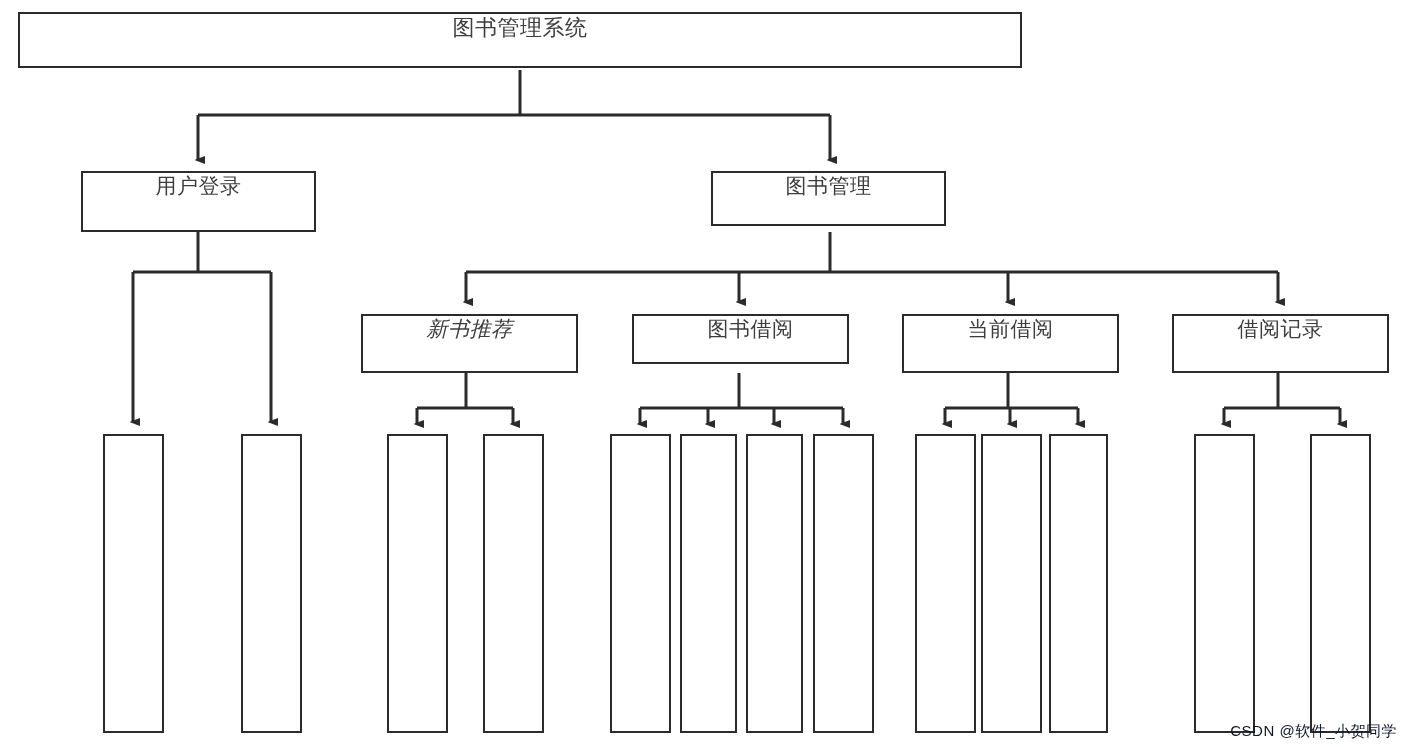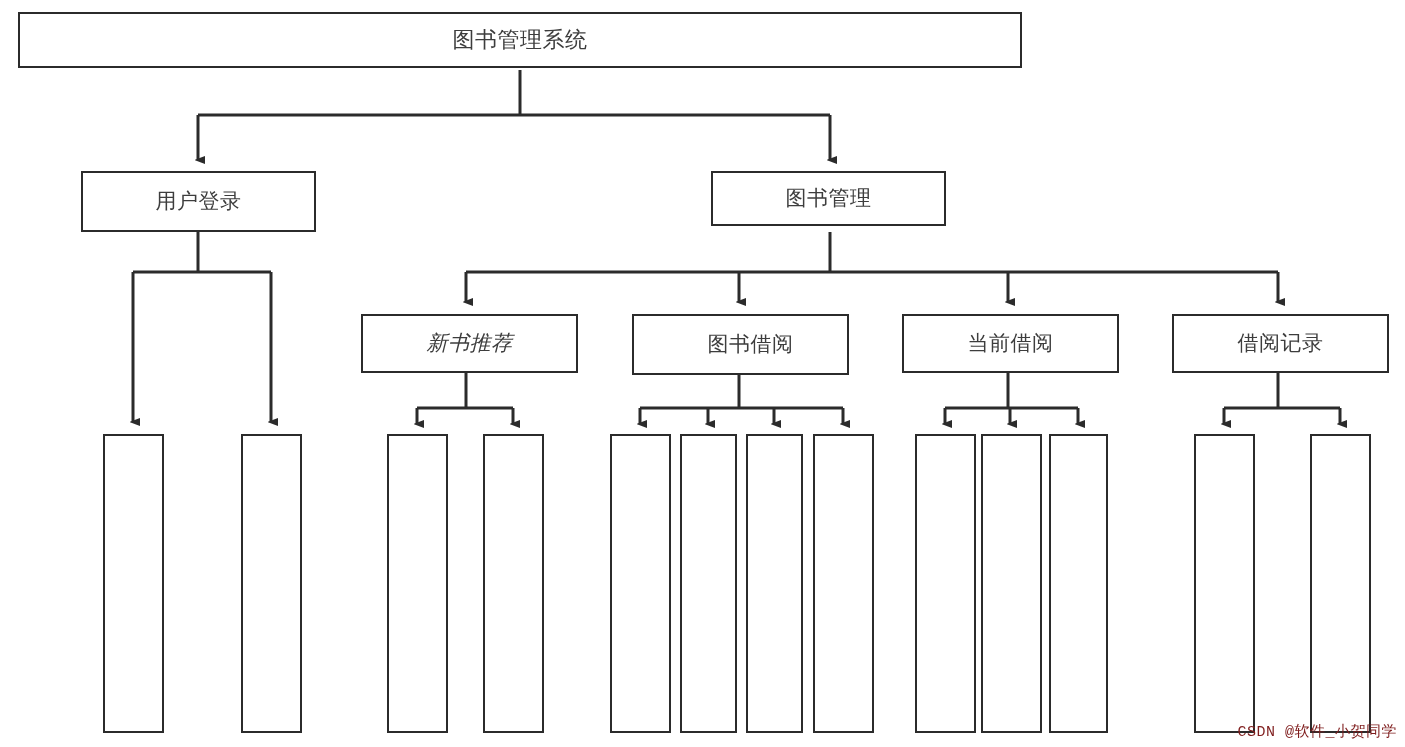--- a/index.html
+++ b/index.html
@@ -25,21 +25,20 @@
     width: 1405px;
     height: 747px;
     pointer-events: none;
   }
   .node {
     position: absolute;
     box-sizing: border-box;
     background: #ffffff;
     border: 2px solid #2b2b2b;
     display: flex;
-    align-items: center;
     justify-content: center;
     color: #3a3a3a;
     z-index: 2;
   }
   .node .node-label {
     display: block;
     text-align: center;
     line-height: 1.28;
     letter-spacing: 0.5px;
     color: #3d3d3d;
@@ -69,25 +68,25 @@
   }
   .node.vert.narrow .node-label {
     font-size: 21px;
     letter-spacing: 1px;
   }
   #watermark {
     position: absolute;
     right: 8px;
     bottom: 6px;
     font-size: 15px;
-    color: #7f1d1d;
+    color: #0f172a;
     letter-spacing: 0.5px;
     z-index: 5;
     white-space: nowrap;
-    font-family: Liberation Mono, monospace;
+    font-family: Liberation Sans, sans-serif;
   }
 </style>
 </head>
 <body>
 
 <div id="diagram-root">
 
   <svg id="connector-layer" viewBox="0 0 1405 747" width="1405" height="747" xmlns="http://www.w3.org/2000/svg">
     <defs>
       <marker id="arrowhead" markerWidth="10" markerHeight="10" refX="4" refY="7" orient="auto" markerUnits="userSpaceOnUse">
@@ -159,21 +158,21 @@
   <div class="node horiz" style="left:81px; top:171px; width:235px; height:61px;">
     <span class="node-label">用户登录</span>
   </div>
   <div class="node horiz" style="left:711px; top:171px; width:235px; height:55px;">
     <span class="node-label">图书管理</span>
   </div>
 
   <div class="node horiz" style="left:361px; top:314px; width:217px; height:59px;font-style:italic;">
     <span class="node-label">新书推荐</span>
   </div>
-  <div class="node horiz" style="left:632px; top:314px; width:217px; height:61px;padding-left:20px;">
+  <div class="node horiz" style="left:632px; top:314px; width:217px; height:50px;padding-left:20px;">
     <span class="node-label">图书借阅</span>
   </div>
   <div class="node horiz" style="left:1172px; top:314px; width:217px; height:59px;">
     <span class="node-label">借阅记录</span>
   </div>
   <div class="node horiz" style="left:902px; top:314px; width:217px; height:59px;">
     <span class="node-label">当前借阅</span>
   </div>
 
   <div class="node vert" style="left:103px; top:434px; width:61px; height:299px;">

